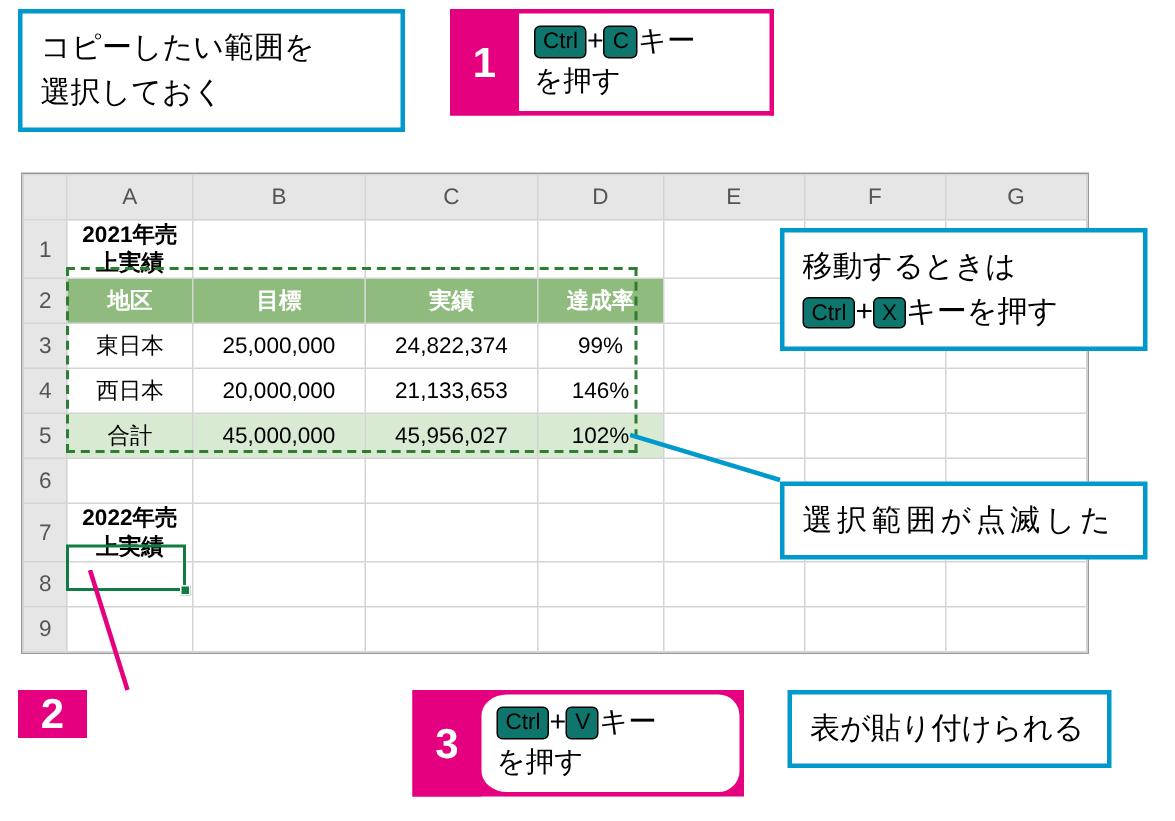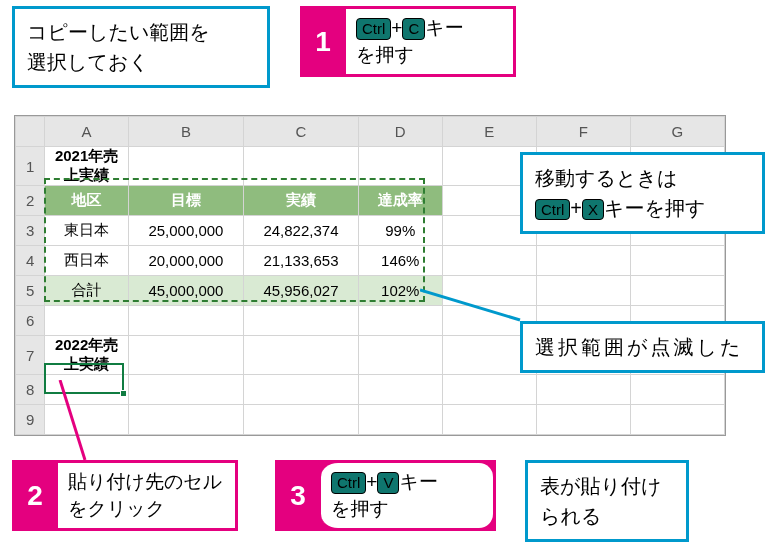--- a/index.html
+++ b/index.html
@@ -246,32 +246,29 @@
 <div class="callout-blue" style="left:520px; top:285px; width:245px; letter-spacing:3px;margin-top:36px;">
   <span>選択範囲が点滅した</span>
 </div>
 
 <svg style="position:absolute; left:420px; top:280px; width:105px; height:50px; pointer-events:none;">
   <line x1="0" y1="10" x2="100" y2="40" stroke="#0099cc" stroke-width="3"></line>
 </svg>
 
 <div class="callout-pink" style="left:12px; top:460px;">
   <div class="step-num">2</div>
-  <div class="step-body" style="width:180px;">
-    <span>貼り付け先のセルをクリック</span>
-  </div>
 </div>
 
 <svg style="position:absolute; left:55px; top:380px; width:40px; height:82px; pointer-events:none;">
   <line x1="5" y1="0" x2="30" y2="80" stroke="#e4007f" stroke-width="3"></line>
 </svg>
 
 <div class="callout-pink" style="left:275px; top:460px;">
   <div class="step-num">3</div>
   <div class="step-body" style="width:175px;border-radius:17px;">
     <span class="key">Ctrl</span><span>+</span><span class="key">V</span><span>キー</span><br>
     <span>を押す</span>
   </div>
 </div>
 
-<div class="callout-blue" style="left:525px; top:460px; width:164px;">
+<div class="callout-blue" style="left:525px; top:460px; width:216px;">
   <span>表が貼り付けられる</span>
 </div>
 
 </body></html>

